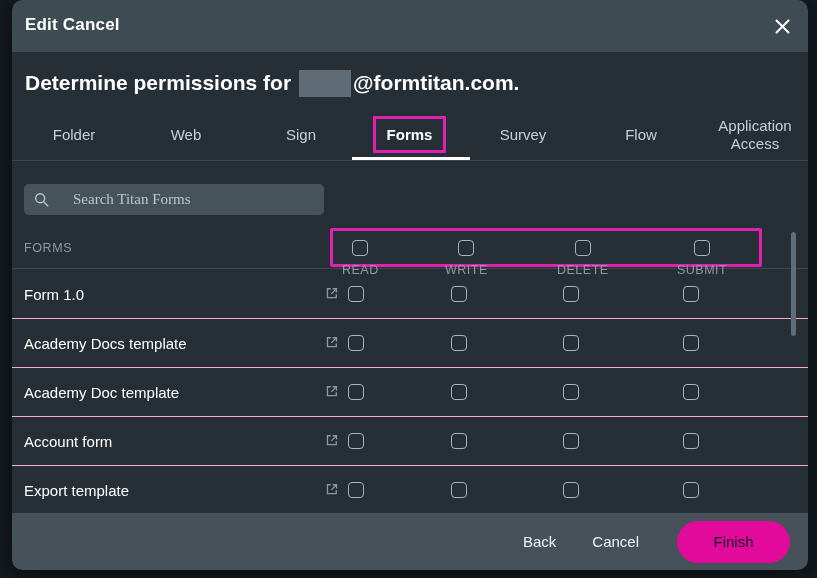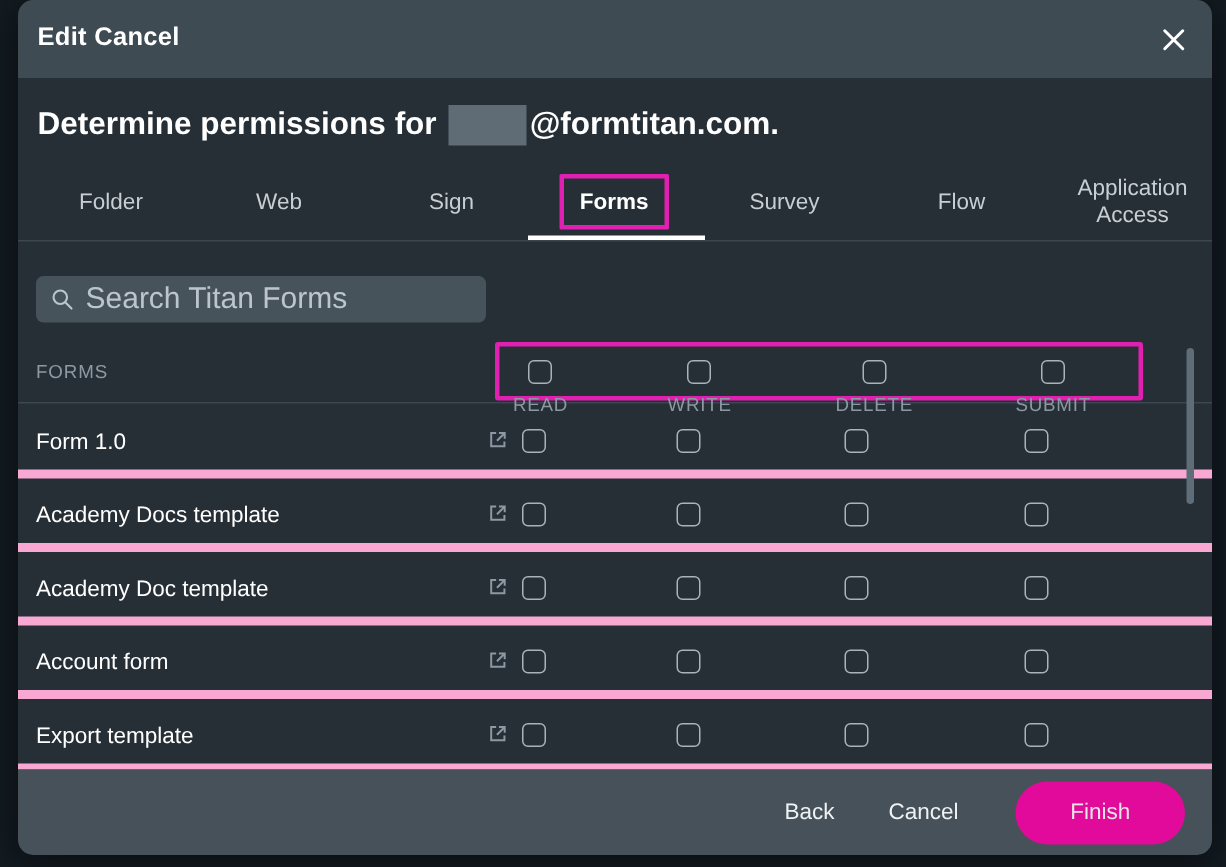--- a/index.html
+++ b/index.html
@@ -143,23 +143,24 @@
     align-items: center;
     padding: 0 10px;
     cursor: text;
   }
   .search-wrap svg { flex: 0 0 auto; margin-right: 8px; }
   .search-input {
     flex: 1 1 auto;
     background: transparent;
     border: none;
     outline: none;
-    font-family: Liberation Sans, sans-serif;
-    font-size: 20px;
+    font-family: Liberation Serif, serif;
+    font-size: 15px;
     color: #d8dee2;
+    margin-left: 16px;
   }
   .search-input::placeholder { color: #bcc5cb; }
 
   
   .col-header {
     position: absolute;
     left: 0;
     top: 230px;
     width: 796px;
     height: 39px;
@@ -211,21 +212,21 @@
     position: absolute;
     left: 0;
     top: 270px;
     width: 796px;
     height: 243px;
     overflow: hidden;
   }
   .row {
     position: relative;
     height: 49px;
-    border-bottom: 6px solid #f9a8d4;
+    border-bottom: 1px solid #f9a8d4;
   }
   .row-name {
     position: absolute;
     left: 12px;
     top: 0;
     height: 49px;
     display: flex;
     align-items: center;
     font-size: 15px;
     color: #ffffff;
@@ -288,21 +289,21 @@
     cursor: pointer;
     font-family: "Liberation Sans", sans-serif;
     padding: 8px 18px;
   }
   .btn-finish {
     margin-left: 20px;
     width: 113px;
     height: 42px;
     border-radius: 21px;
     background: #e20a9a;
-    color: #e5e5e5;
+    color: #0f172a;
     font-size: 15px;
     border: none;
     cursor: pointer;
     font-family: "Liberation Sans", sans-serif;
     text-align: center;
   }
 </style>
 </head>
 <body>
 

